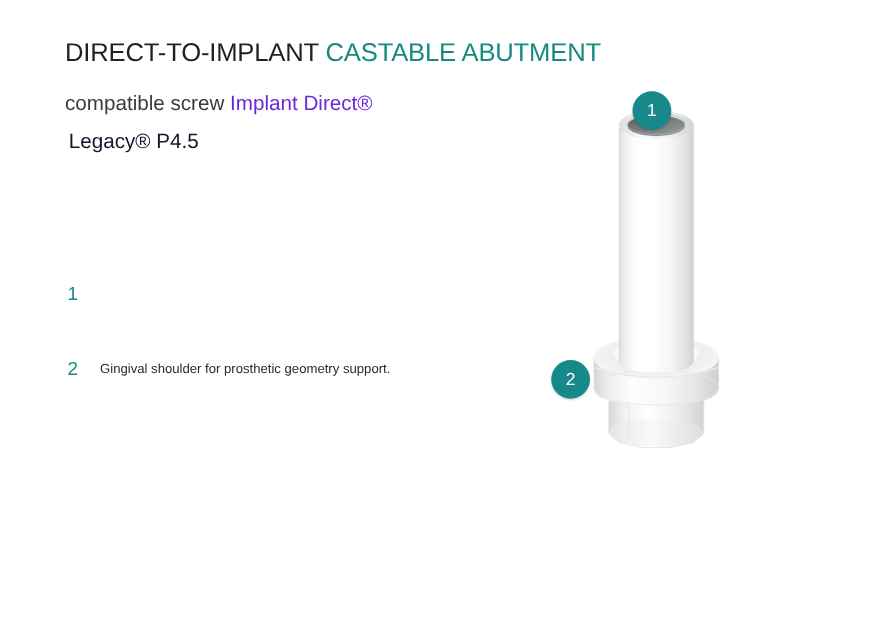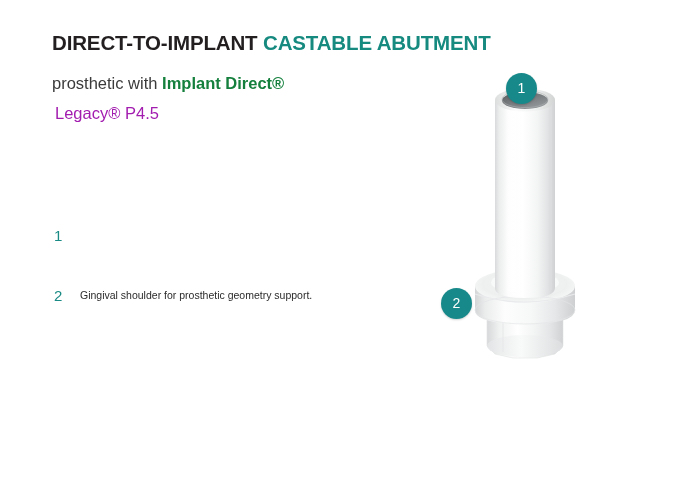--- a/index.html
+++ b/index.html
@@ -26,47 +26,47 @@
   
   .text-col {
     position: absolute;
     left: 52px;
     top: 30px;
     width: 400px;
   }
 
   .title {
     font-size: 20.5px;
-    font-weight: bold;
+    font-weight: normal;
     letter-spacing: -0.15px;
     line-height: 26px;
     margin: 0;
     white-space: nowrap;
   }
   .title .t-dark { color: #231f20; }
   .title .t-accent { color: #178a80; }
 
   .subtitle {
     margin: 16px 0 0 0;
     font-size: 16.5px;
     line-height: 22px;
     color: #3b3b3b;
     font-weight: normal;
     white-space: nowrap;
   }
   .subtitle .brand {
-    color: #15803d;
-    font-weight: bold;
+    color: #6d28d9;
+    font-weight: normal;
   }
 
   .subtitle2 {
     margin: 8px 0 0 3px;
     font-size: 16.5px;
     line-height: 22px;
-    color: #a21caf;
+    color: #0f172a;
     white-space: nowrap;
   }
 
   
   .legend {
     position: absolute;
     left: 54px;
     top: 228px;
     width: 400px;
   }
@@ -122,21 +122,21 @@
 <div class="page">
 
   <div class="text-col">
 
     <h1 class="title">
       <span class="t-dark">DIRECT-TO-IMPLANT</span>
       <span class="t-accent">CASTABLE ABUTMENT</span>
     </h1>
 
     <p class="subtitle">
-      <span>prosthetic with</span>
+      <span>compatible screw</span>
       <span class="brand">Implant Direct®</span>
     </p>
 
     <p class="subtitle2">Legacy® P4.5</p>
   </div>
 
   <div class="legend">
 
     <div class="legend-item">
       <span class="legend-num">1</span>

